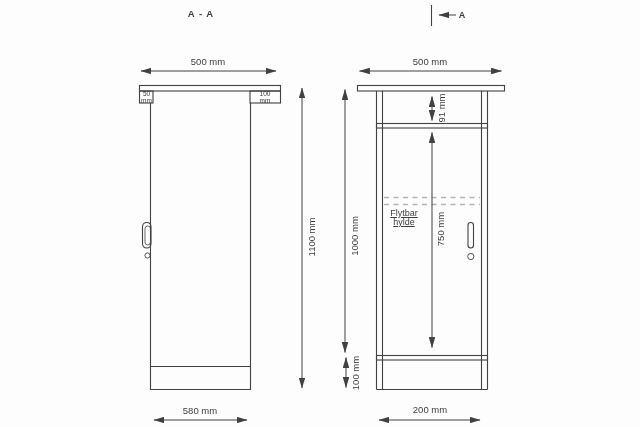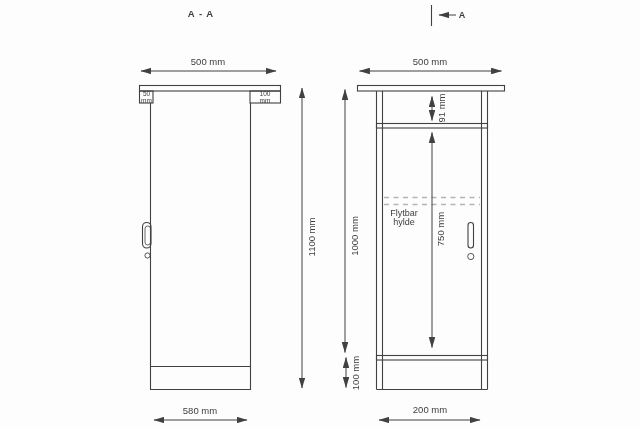--- a/index.html
+++ b/index.html
@@ -133,20 +133,20 @@
   <div class="lbl section-a" style="left:462px; top:15px;">A</div>
 
   <div class="lbl" style="left:208px; top:62px;">500 mm</div>
   <div class="lbl tiny" style="left:146.5px; top:97px;">50 mm</div>
   <div class="lbl tiny2" style="left:265px; top:97px;">100 mm</div>
   <div class="lbl rot" style="left:312px; top:237px;">1100 mm</div>
   <div class="lbl" style="left:200px; top:411px;">580 mm</div>
 
   <div class="lbl" style="left:430px; top:62px;">500 mm</div>
   <div class="lbl rot" style="left:442px; top:108px;">91 mm</div>
-  <div class="lbl multiline" style="left:404px; top:218px;">Flytbar
+  <div class="lbl multiline" style="left:404px; top:218px;text-decoration:underline;">Flytbar
 hylde</div>
   <div class="lbl rot" style="left:441px; top:229px;">750 mm</div>
   <div class="lbl rot" style="left:355px; top:236px;">1000 mm</div>
   <div class="lbl rot" style="left:356px; top:373px;">100 mm</div>
   <div class="lbl" style="left:430px; top:410px;">200 mm</div>
 
 </div>
 
 </body></html>

